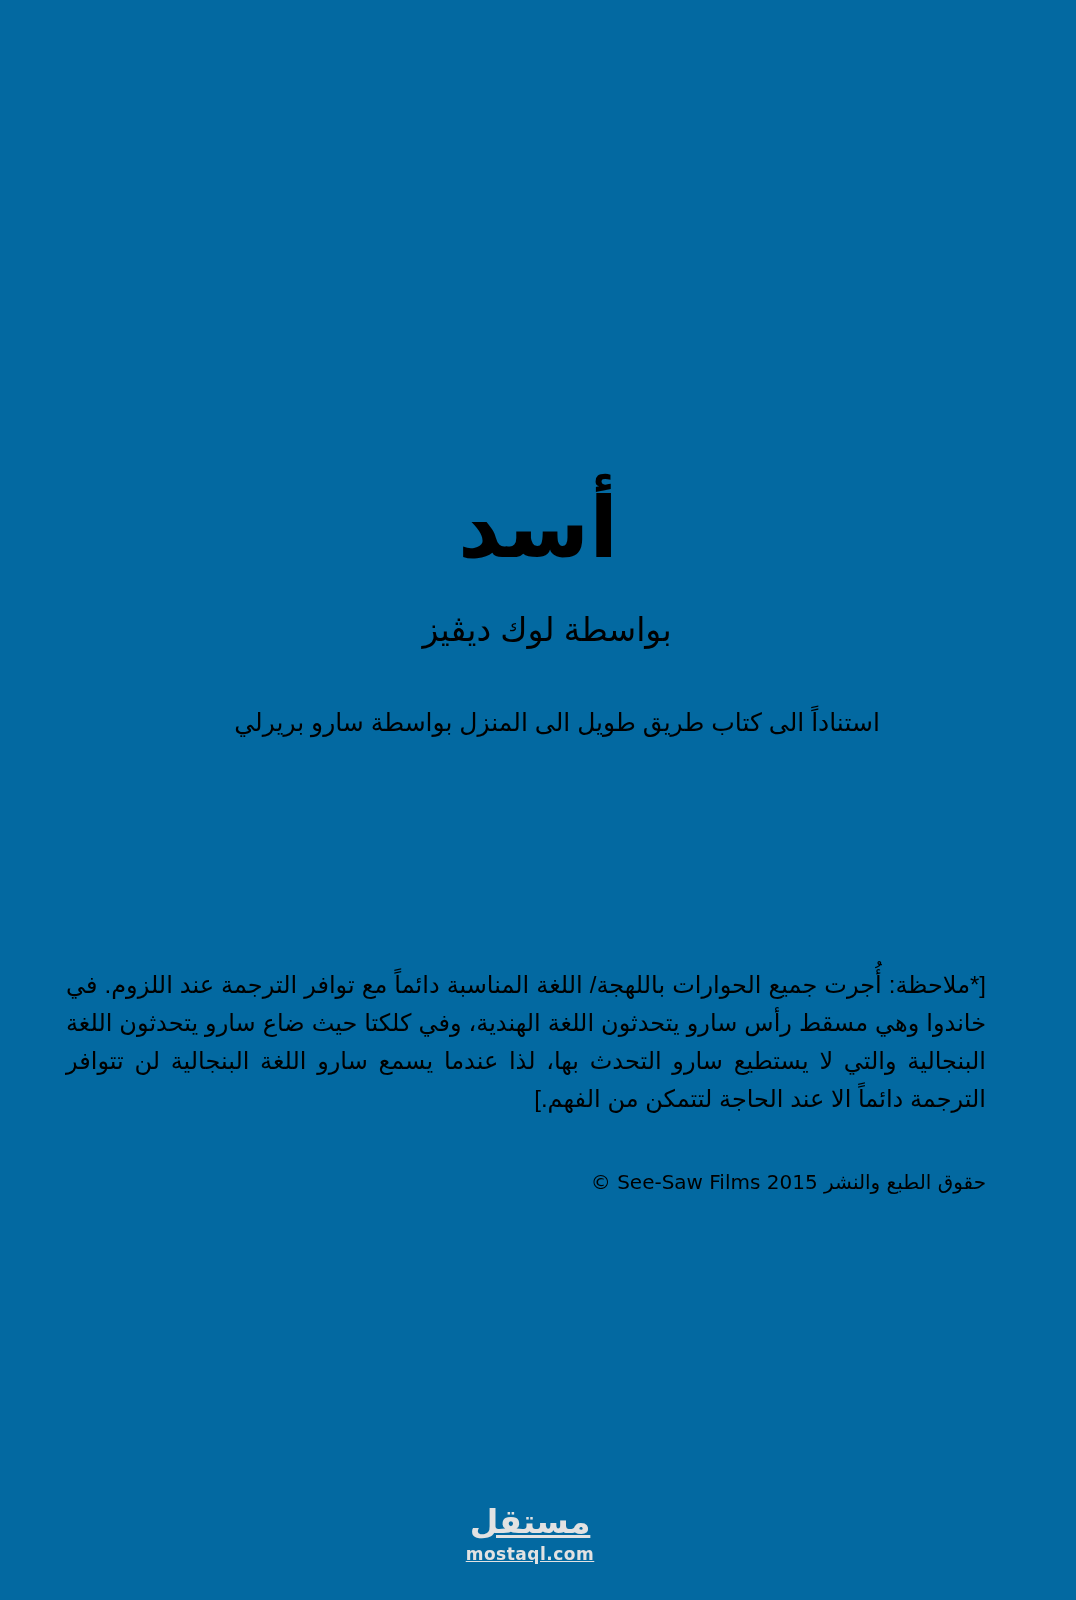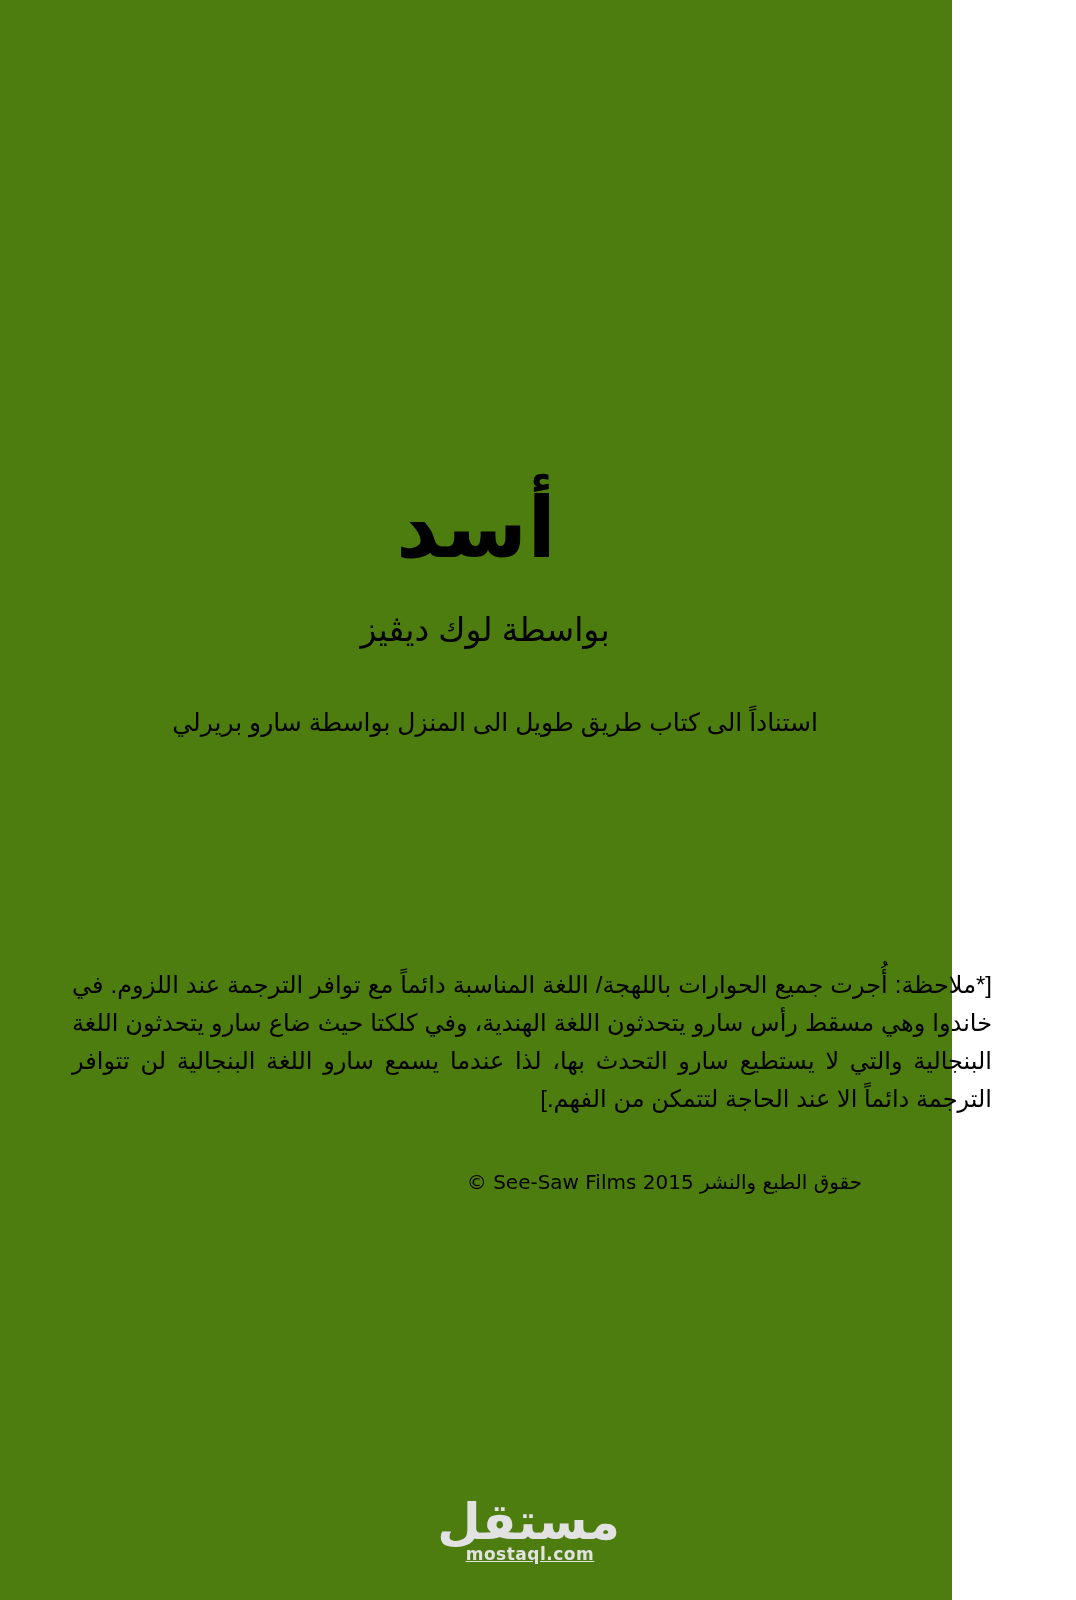--- a/index.html
+++ b/index.html
@@ -11,22 +11,22 @@
       width: 1076px;
       height: 1600px;
       position: relative;
       overflow: hidden;
       color: #000000;
       font-family: "Liberation Sans", "DejaVu Sans", sans-serif;
     }
     .page {
       position: absolute;
       left: 0; top: 0;
-      width: 952px; height: 1600px;
-      background: #4d7c0f;
+      width: 1076px; height: 1600px;
+      background: #0369a1;
     }
     .title {
       position: absolute;
       left: 0; right: 0;
       top: 478px;
       text-align: center;
       font-size: 84px;
       font-weight: bold;
       line-height: 100px;
       direction: rtl;
@@ -47,21 +47,21 @@
       top: 702px;
       text-align: center;
       font-size: 25px;
       line-height: 40px;
       direction: rtl;
       padding-left: 30px;
       margin-left: 8px;
     }
     .note {
       position: absolute;
-      left: 72px;
+      left: 66px;
       width: 920px;
       top: 942px;
       font-size: 24px;
       line-height: 38px;
       direction: rtl;
       text-align: justify;
       text-align-last: right;
     }
     .copyright {
       position: absolute;
@@ -75,25 +75,26 @@
     }
     .watermark {
       position: absolute;
       left: 440px;
       top: 1500px;
       width: 180px;
       text-align: center;
       color: #e2e2e2;
     }
     .watermark .wm-ar {
-      font-size: 50px;
+      font-size: 33px;
       font-weight: bold;
       line-height: 44px;
       direction: rtl;
       font-family: "DejaVu Sans", sans-serif;
+      text-decoration: underline;
     }
     .watermark .wm-en {
       font-size: 17px;
       font-weight: bold;
       line-height: 20px;
       font-family: "DejaVu Sans", sans-serif;
       letter-spacing: 0.5px;
       text-decoration: underline;
     }
   </style>

